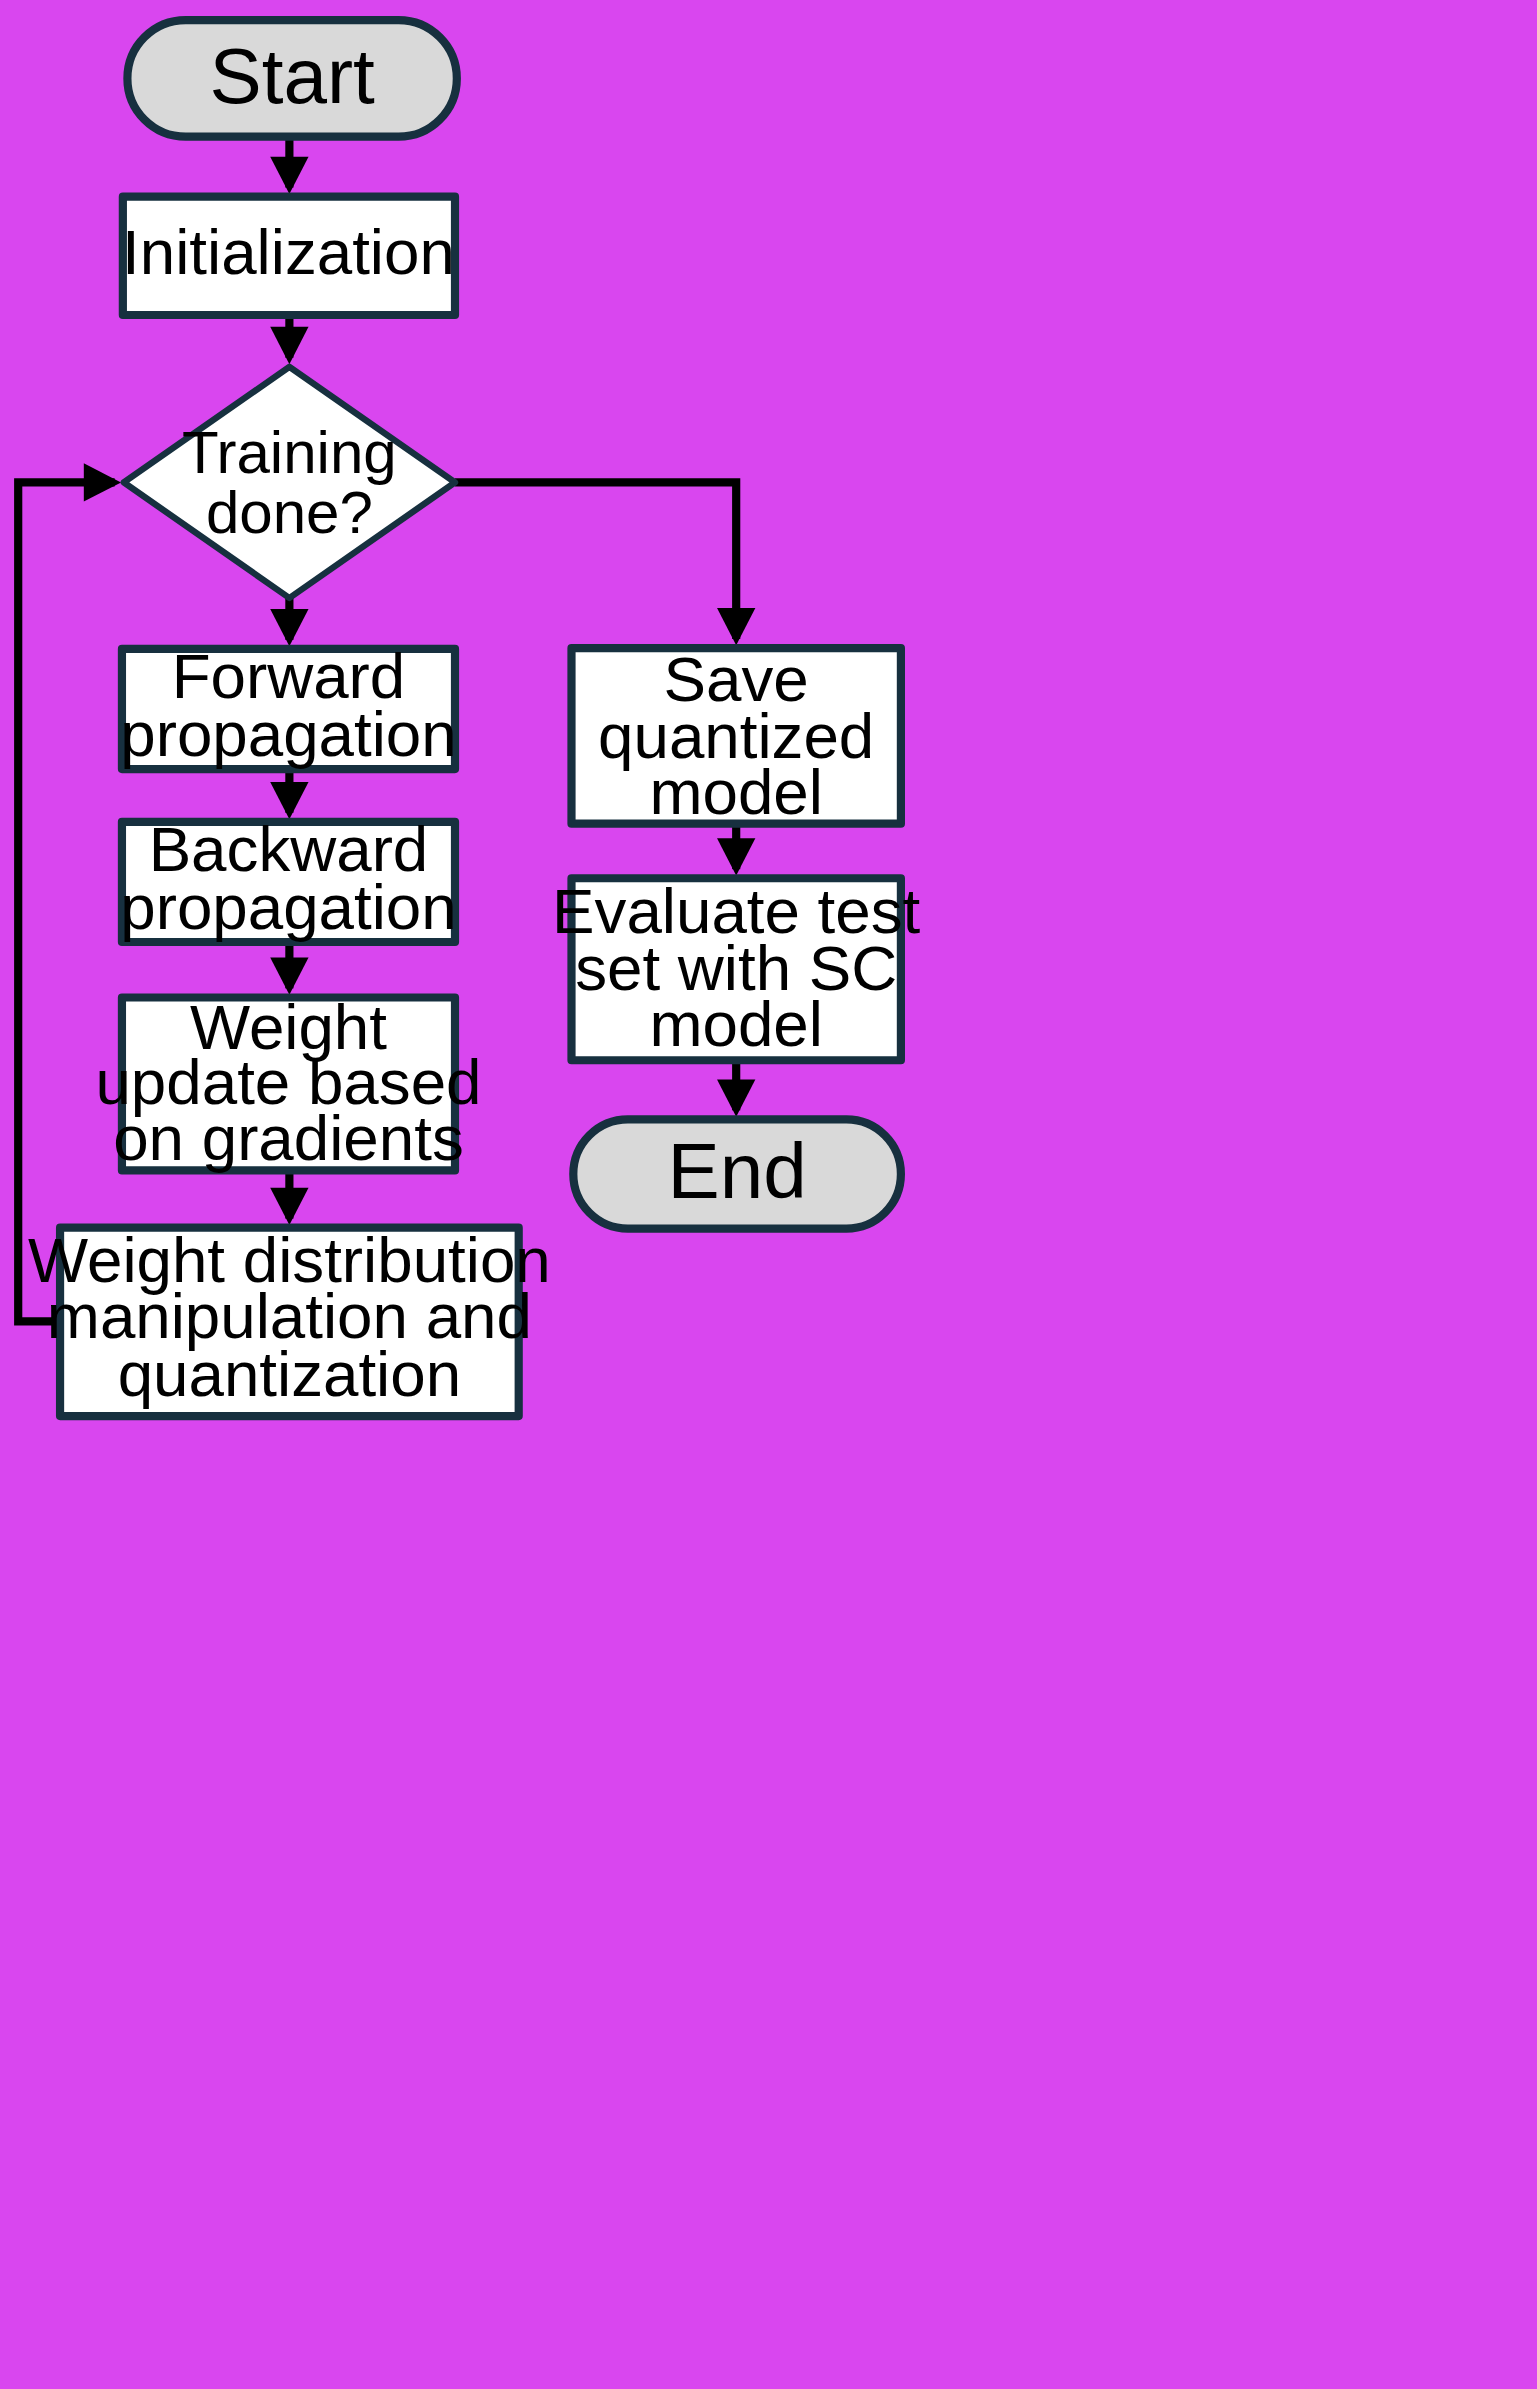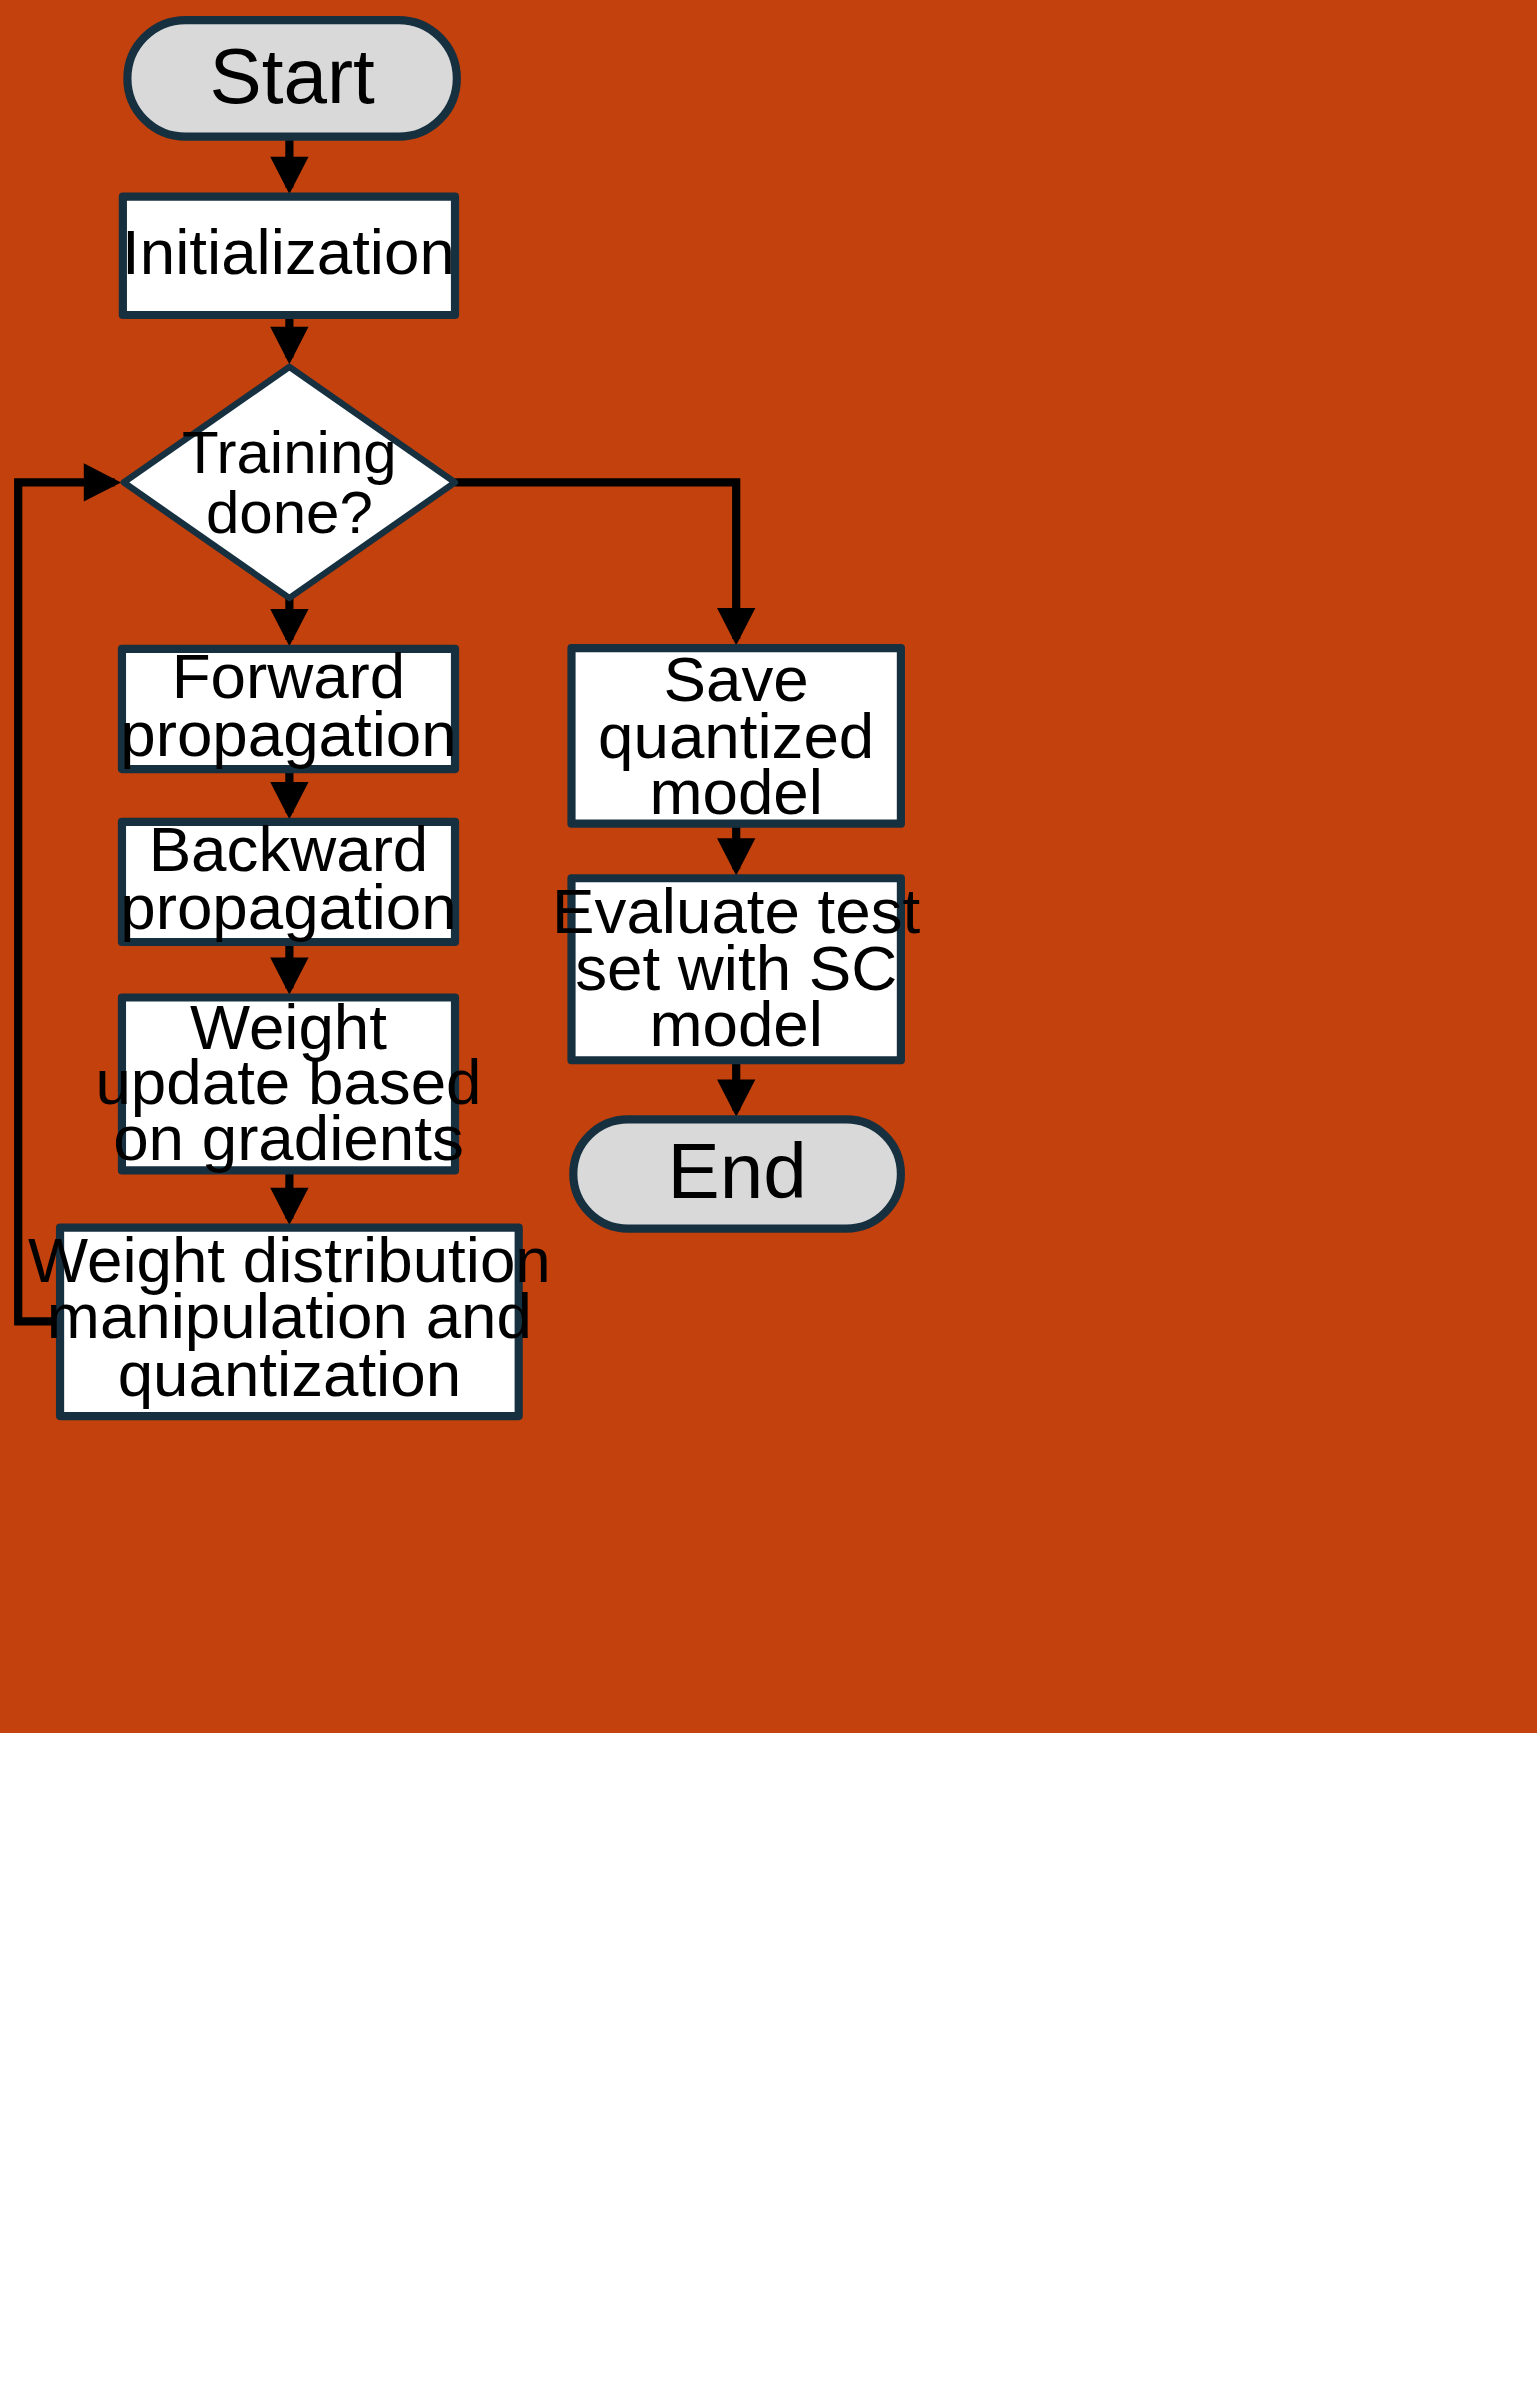--- a/index.html
+++ b/index.html
@@ -10,22 +10,22 @@
   }
   body {
     width: 1537px;
     height: 2389px;
     font-family: "Liberation Sans", sans-serif;
     overflow: hidden;
   }
   #flowchart-root {
     position: relative;
     width: 1537px;
-    height: 1733px;
-    background: #c2410c;
+    height: 2389px;
+    background: #d946ef;
   }
   svg.flow-canvas {
     display: block;
     width: 1537px;
     height: 2389px;
   }
   .node-shape {
     stroke: #17303f;
     stroke-width: 9;
     stroke-linejoin: round;

